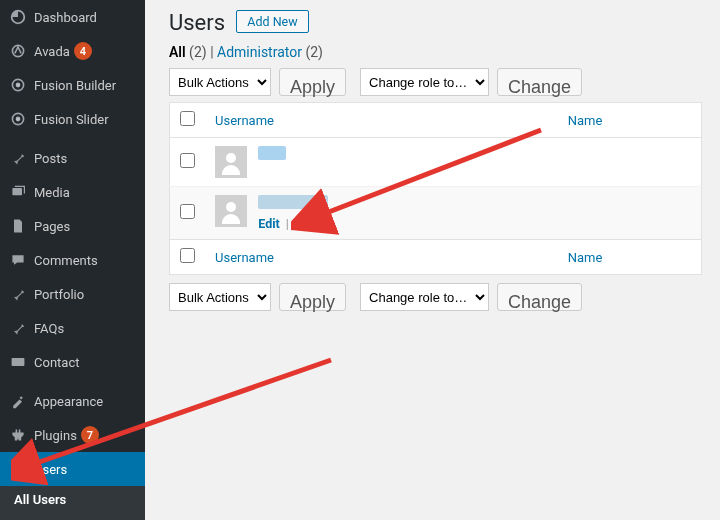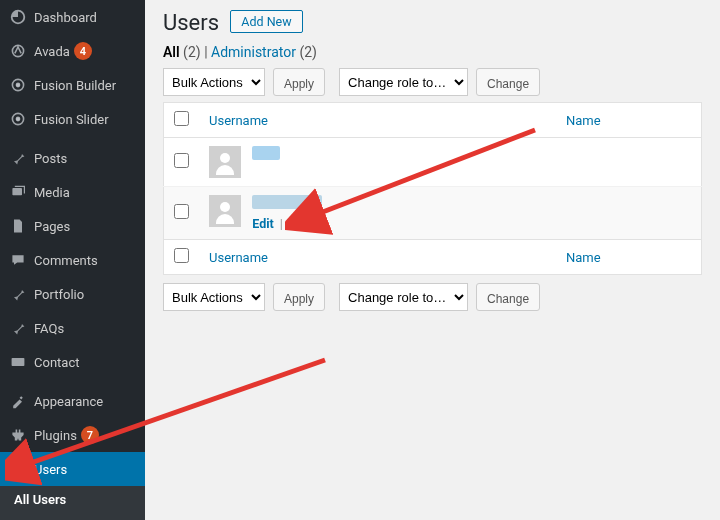--- a/index.html
+++ b/index.html
@@ -1,17 +1,17 @@
 <!DOCTYPE html>
 <html><head>
 <meta charset="utf-8">
 <style>
   * { box-sizing: border-box; margin: 0; padding: 0; }
   body { font-family: -apple-system, BlinkMacSystemFont, "Segoe UI", Roboto, sans-serif; font-size: 13px; color: #444; width: 720px; height: 520px; overflow: hidden; background: #f1f1f1; }
-  .wrap { display: flex; height: 100%; }
+  .wrap { display: flex; height: 100%; gap: 6px; }
   .sidebar { width: 145px; background: #23282d; color: #eee; font-size: 13px; position: relative; }
   .menu-item { display: flex; align-items: center; padding: 7px 8px; color: #ccc; cursor: pointer; position: relative; }
   .menu-item .ico { width: 20px; height: 20px; margin-right: 6px; display: flex; align-items: center; justify-content: center; color: rgba(240,245,250,.6); }
   .menu-item.active { background: #0073aa; color: #fff; }
   .menu-item.active .ico { color: #fff; }
   .menu-item.active::after { content:""; position:absolute; right:-8px; top:50%; margin-top:-8px; border:8px solid transparent; border-right-color:#f1f1f1; }
   .submenu { background: #32373c; }
   .submenu .subitem { padding: 6px 8px 6px 14px; color: #b4b9be; cursor: pointer; font-size: 13px; }
   .submenu .subitem.current { color: #fff; font-weight: 600; }
   .sep { height: 5px; background: transparent; }
@@ -19,21 +19,21 @@
 
   .main { flex:1; padding: 10px 18px; position: relative; }
   h1.title { font-size: 22px; font-weight: 400; color:#23282d; display:inline-block; margin-right:8px; }
   .addnew { display:inline-block; border:1px solid #0073aa; color:#0073aa; background:#f7f7f7; padding:3px 10px; font-size:12.5px; border-radius:2px; cursor:pointer; vertical-align: 4px; }
   .subsub { margin:9px 0 8px; font-size:14px; color:#555; }
   .subsub a { color:#0073aa; text-decoration:none; }
   .subsub .count { color:#555; }
   .subsub strong { color:#000; font-weight:600; }
   .actions-row { display:flex; gap:8px; align-items:center; margin:6px 0; }
   select.sel { border:1px solid #ccc; background:#fff; font-size:13px; padding:2px 4px; height:28px; }
-  button.btn { border:1px solid #ccc; background:#f7f7f7; color:#555; padding:8px 10px; font-size:12px; border-radius:3px; cursor:pointer; height:28px; }
+  button.btn { border:1px solid #ccc; background:#f7f7f7; color:#555; padding:8px 10px; font-size:18px; border-radius:3px; cursor:pointer; height:28px; }
   table.users { width:100%; border-collapse:collapse; background:#fff; border:1px solid #e1e1e1; margin-top:4px; }
   table.users th, table.users td { text-align:left; padding:8px 10px; font-size:13px;margin-top:40px; }
   table.users thead th { border-bottom:1px solid #e1e1e1; color:#0073aa; font-weight:400; cursor:pointer; }
   table.users thead th.cbcol, table.users tfoot th.cbcol { width:24px; cursor:default; }
   table.users tfoot th { border-top:1px solid #e1e1e1; color:#0073aa; font-weight:400; }
   table.users tbody tr { border-top:1px solid #f1f1f1; }
   table.users tbody tr.highlight { background:#f9f9f9; }
   .avatar { width:32px; height:32px; background:#d0d0d0; display:inline-block; vertical-align:top; margin-right:8px; position:relative; }
   .avatar::before { content:""; position:absolute; left:50%; top:7px; width:10px; height:10px; border-radius:50%; background:#fff; transform:translateX(-50%); }
   .avatar::after { content:""; position:absolute; left:50%; bottom:3px; width:18px; height:10px; border-radius:9px 9px 0 0; background:#fff; transform:translateX(-50%); }

